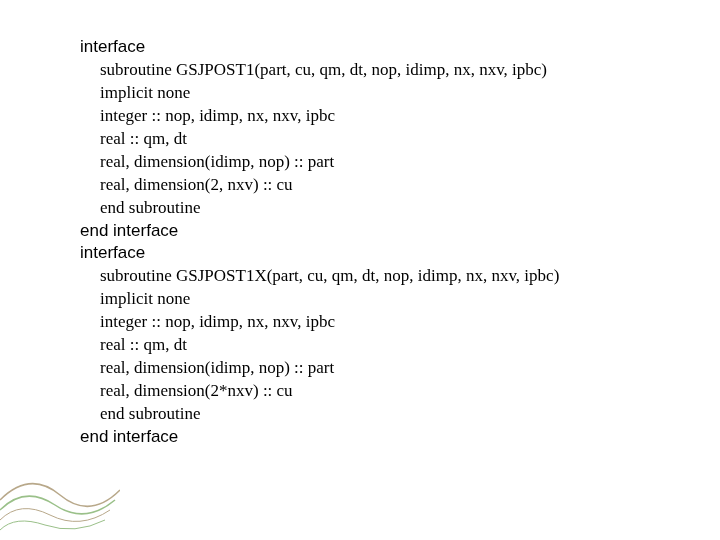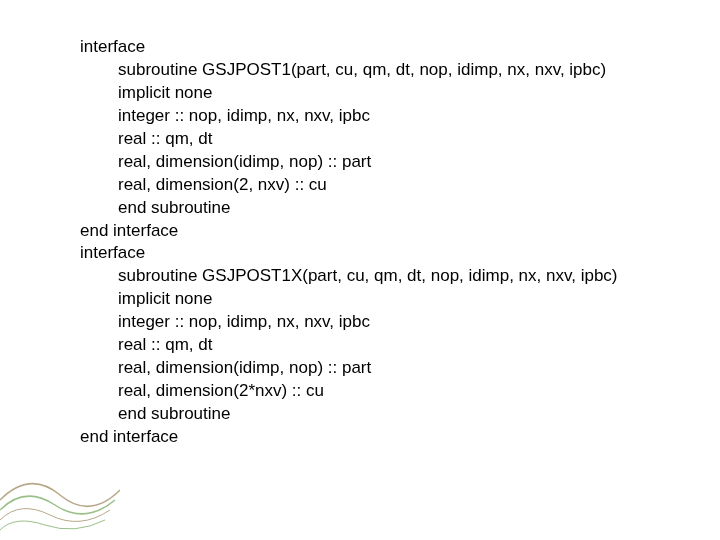--- a/index.html
+++ b/index.html
@@ -19,21 +19,21 @@
     .code-block {
       position: absolute;
       top: 36px;
       left: 80px;
       font-family: Arial, Helvetica, sans-serif;
       font-size: 17px;
       line-height: 1.35;
       color: #000;
       white-space: pre;
     }
-    .indent-1 { margin-left: 38px; }
+    .indent-1 { margin-left: 20px; font-family: Liberation Serif, serif; }
     .indent-0 { margin-left: 0px; }
     .corner-deco {
       position: absolute;
       bottom: 0;
       left: 0;
       width: 120px;
       height: 80px;
       pointer-events: none;
     }
   </style>

